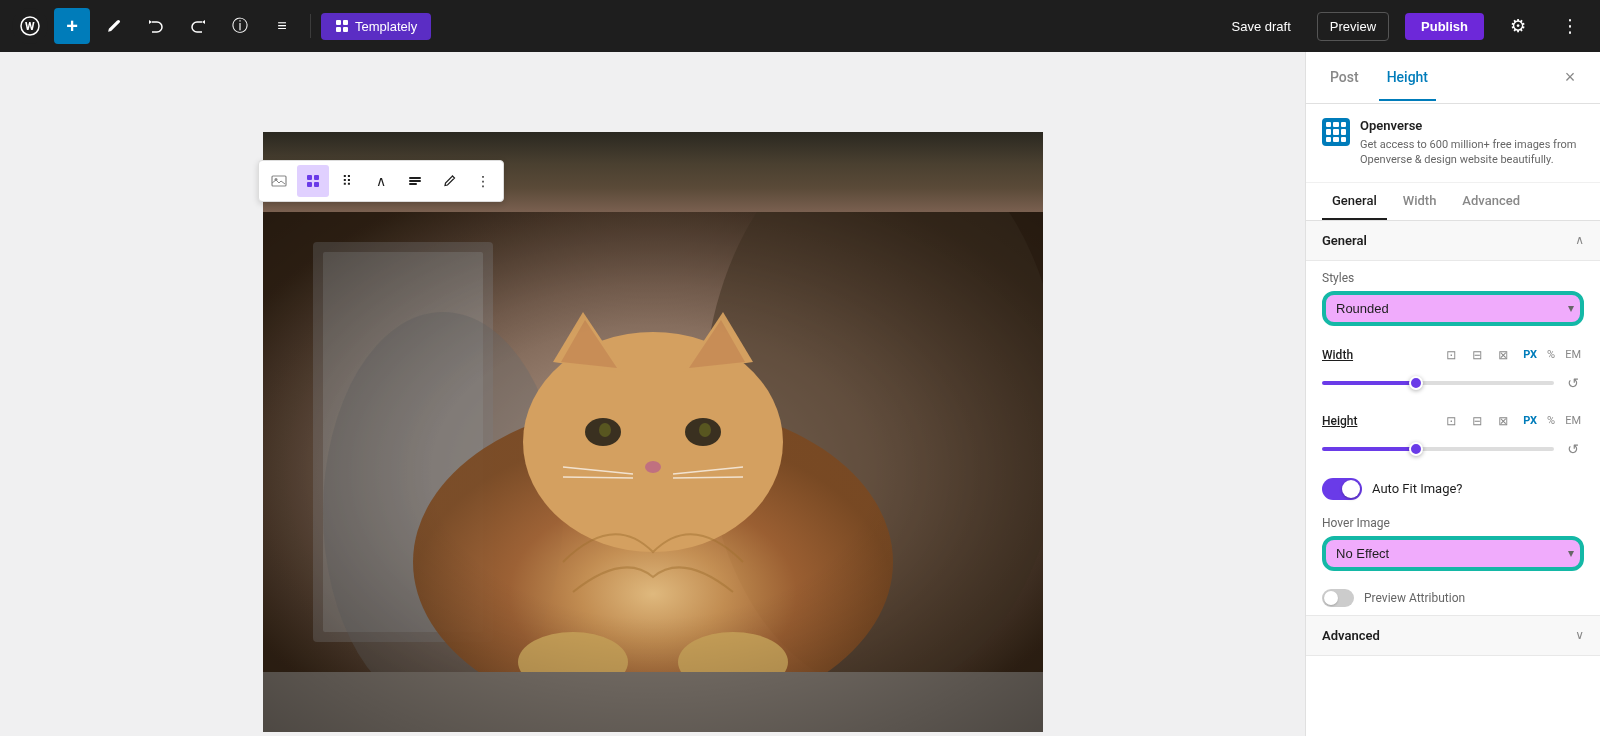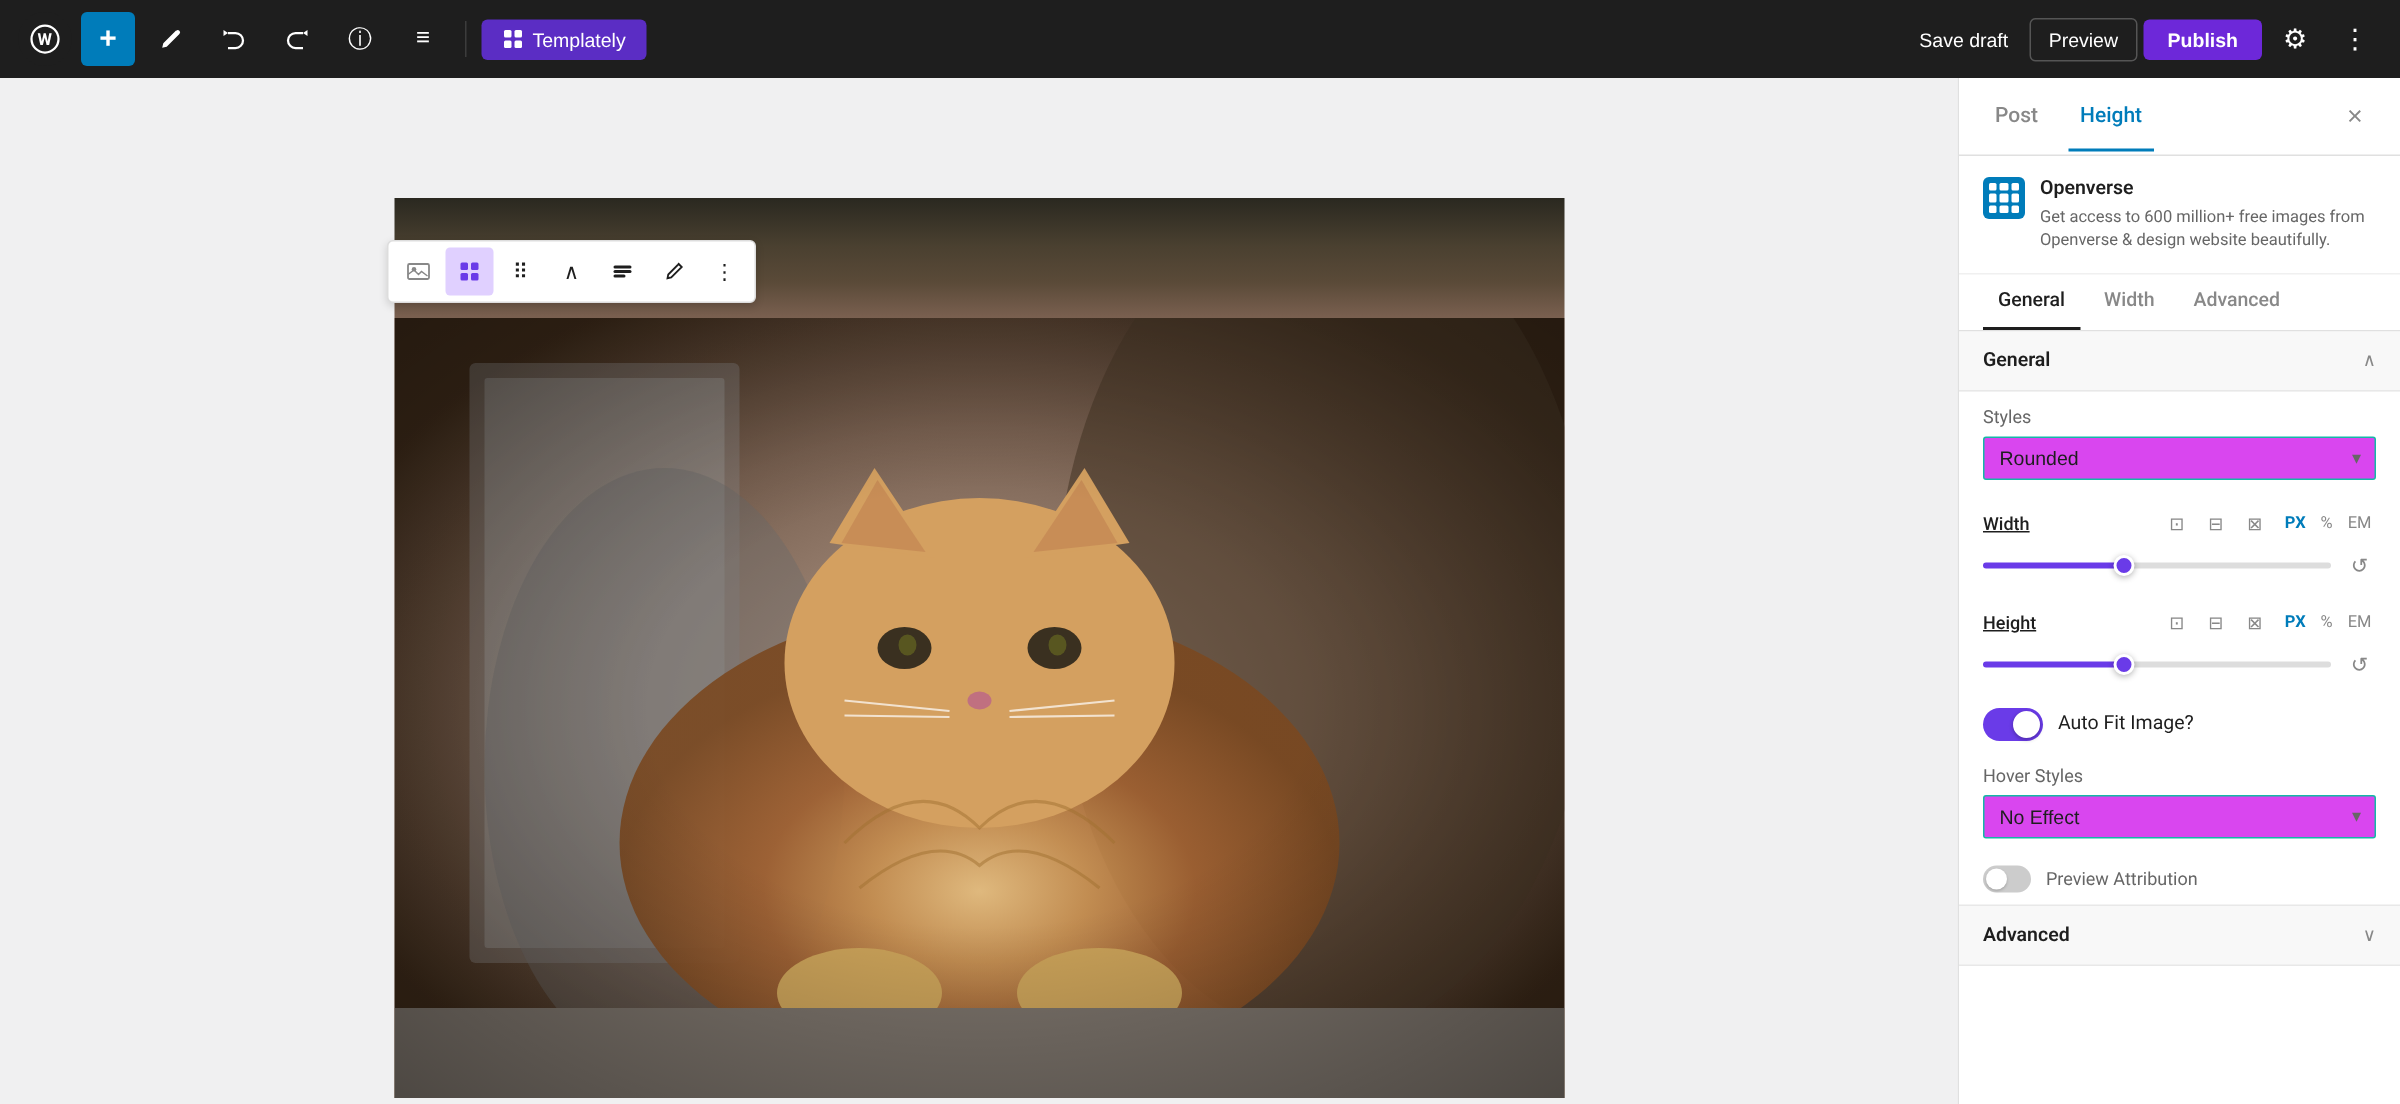--- a/index.html
+++ b/index.html
@@ -70,21 +70,21 @@
       color: #1e1e1e;
       border: 1px solid #ccc;
       border-radius: 4px;
       padding: 6px 14px;
       font-size: 13px;
       cursor: pointer;
       font-weight: 500;
     }
     .toolbar-right {
       margin-left: auto;
-      display: flex; align-items: center; gap: 4px;
+      display: flex; align-items: center; gap: 16px;
     }
     .save-draft-btn {
       background: transparent;
       border: none;
       color: #fff;
       font-size: 13px;
       cursor: pointer;
       padding: 6px 10px;
     }
     .preview-btn {
@@ -312,24 +312,24 @@
     .setting-label-inline {
       font-size: 12px;
       color: #666;
     }
     .select-wrapper {
       position: relative;
     }
     .select-wrapper select {
       width: 100%;
       padding: 6px 10px;
-      border: 1px solid #14b8a6;
-      border-radius: 2px;
-      font-size: 13px;
-      background: #d946ef;
+      border: 4px solid #14b8a6;
+      border-radius: 12px;
+      font-size: 13px;
+      background: #f0abfc;
       appearance: none;
       cursor: pointer;
       color: #1e1e1e;
     }
     .select-wrapper::after {
       content: '▾';
       position: absolute;
       right: 10px;
       top: 50%;
       transform: translateY(-50%);
@@ -768,21 +768,21 @@
           <button class="reset-btn">↺</button>
         </div>
       </div>
 
       <div class="toggle-row">
         <div class="toggle-switch"></div>
         <span class="toggle-label">Auto Fit Image?</span>
       </div>
 
       <div class="hover-effect-row">
-        <div class="hover-label">Hover Styles</div>
+        <div class="hover-label">Hover Image</div>
         <div class="select-wrapper">
           <select>
             <option>No Effect</option>
             <option>Fade</option>
             <option>Zoom</option>
             <option>Blur</option>
           </select>
         </div>
       </div>
 

